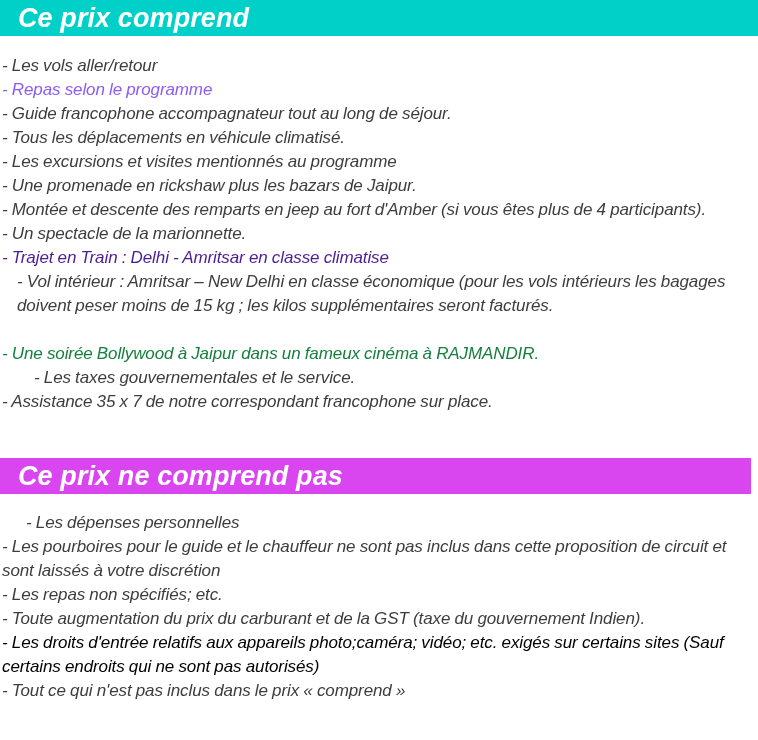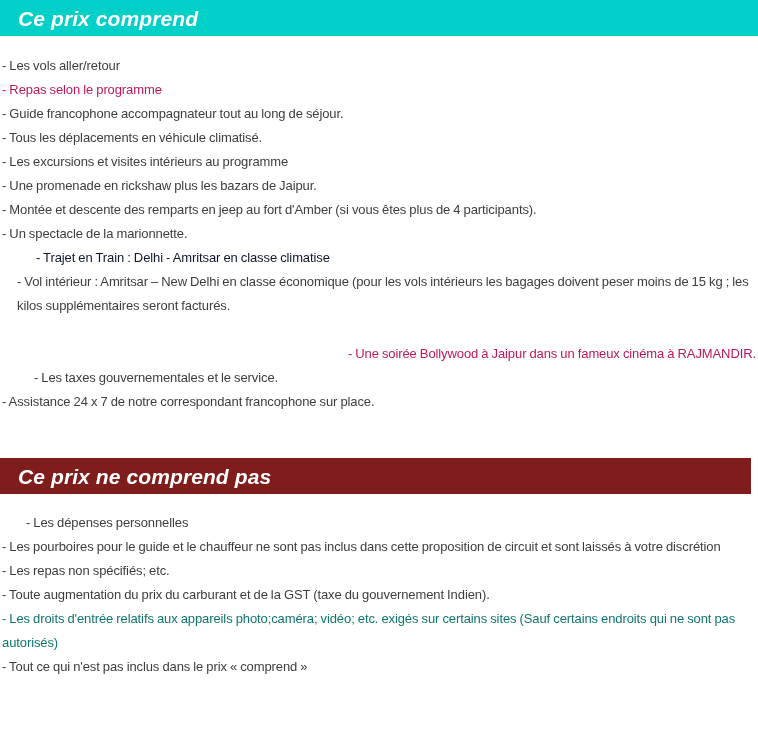--- a/index.html
+++ b/index.html
@@ -31,34 +31,35 @@
     padding-left: 18px;
   }
   .section-banner.inset {
     width: 751px;
   }
   .section-title {
     color: #ffffff;
     font-family: "Liberation Sans", sans-serif;
     font-style: italic;
     font-weight: bold;
-    font-size: 21px;
+    font-size: 27px;
     line-height: 21px;
     letter-spacing: 0.1px;
     white-space: nowrap;
   }
 
   
   .section-body {
     padding: 0 2px 0 2px;
   }
   .item {
     color: #3d3d3d;
     font-family: "Liberation Sans", sans-serif;
-    font-size: 13px;
+    font-style: italic;
+    font-size: 17px;
     line-height: 24px;
     letter-spacing: -0.1px;
     text-align: left;
     word-spacing: -0.4px;
   }
   .item.spaced-before {
     margin-top: 24px;
   }
 
   
@@ -72,44 +73,44 @@
 <div class="page" style="background: rgb(255, 255, 255);">
 
   <div class="section-banner" style="background: rgb(0, 208, 200);">
     <span class="section-title" style="color: rgb(255, 255, 255);">Ce prix comprend</span>
   </div>
 
   <div class="gap-before-body-1"></div>
 
   <div class="section-body">
     <div class="item" style="color: rgb(61, 61, 61);">- Les vols aller/retour</div>
-    <div class="item" style="color: #be185d;">- Repas selon le programme</div>
+    <div class="item" style="color: #8b5cf6;">- Repas selon le programme</div>
     <div class="item" style="color: rgb(61, 61, 61);">- Guide francophone accompagnateur tout au long de séjour.</div>
     <div class="item" style="color: rgb(61, 61, 61);">- Tous les déplacements en véhicule climatisé.</div>
-    <div class="item" style="color: rgb(61, 61, 61);">- Les excursions et visites intérieurs au programme</div>
+    <div class="item" style="color: rgb(61, 61, 61);">- Les excursions et visites mentionnés au programme</div>
     <div class="item" style="color: rgb(61, 61, 61);">- Une promenade en rickshaw plus les bazars de Jaipur.</div>
     <div class="item" style="color: rgb(61, 61, 61);">- Montée et descente des remparts en jeep au fort d'Amber (si vous êtes plus de 4 participants).</div>
     <div class="item" style="color: rgb(61, 61, 61);">- Un spectacle de la marionnette.</div>
-    <div class="item" style="color: #0f172a; margin-left: 34px;">- Trajet en Train : Delhi - Amritsar en classe climatise</div>
+    <div class="item" style="color: #4c1d95;">- Trajet en Train : Delhi - Amritsar en classe climatise</div>
     <div class="item" style="color: rgb(61, 61, 61); margin-left: 15px;">- Vol intérieur : Amritsar – New Delhi en classe économique (pour les vols intérieurs les bagages doivent peser moins de 15 kg ; les kilos supplémentaires seront facturés.</div>
-    <div class="item spaced-before" style="color: #be185d; text-align: right;">- Une soirée Bollywood à Jaipur dans un fameux cinéma à RAJMANDIR.</div>
+    <div class="item spaced-before" style="color: #15803d;">- Une soirée Bollywood à Jaipur dans un fameux cinéma à RAJMANDIR.</div>
     <div class="item" style="color: rgb(61, 61, 61); margin-left: 32px;">- Les taxes gouvernementales et le service.</div>
-    <div class="item" style="color: rgb(61, 61, 61);">- Assistance 24 x 7 de notre correspondant francophone sur place.</div>
+    <div class="item" style="color: rgb(61, 61, 61);">- Assistance 35 x 7 de notre correspondant francophone sur place.</div>
   </div>
 
   <div class="gap-after-list-1"></div>
 
-  <div class="section-banner inset" style="background: #7f1d1d;">
+  <div class="section-banner inset" style="background: #d946ef;">
     <span class="section-title" style="color: rgb(255, 255, 255);">Ce prix ne comprend pas</span>
   </div>
 
   <div class="gap-before-body-2"></div>
 
   <div class="section-body">
     <div class="item" style="color: rgb(61, 61, 61); margin-left: 24px;">- Les dépenses personnelles</div>
     <div class="item" style="color: rgb(61, 61, 61);">- Les pourboires pour le guide et le chauffeur ne sont pas inclus dans cette proposition de circuit et sont laissés à votre discrétion</div>
     <div class="item" style="color: rgb(61, 61, 61);">- Les repas non spécifiés; etc.</div>
     <div class="item" style="color: rgb(61, 61, 61);">- Toute augmentation du prix du carburant et de la GST (taxe du gouvernement Indien).</div>
-    <div class="item" style="color: #0f766e;">- Les droits d'entrée relatifs aux appareils photo;caméra; vidéo; etc. exigés sur certains sites (Sauf certains endroits qui ne sont pas autorisés)</div>
+    <div class="item" style="color: #000000;">- Les droits d'entrée relatifs aux appareils photo;caméra; vidéo; etc. exigés sur certains sites (Sauf certains endroits qui ne sont pas autorisés)</div>
     <div class="item" style="color: rgb(61, 61, 61);">- Tout ce qui n'est pas inclus dans le prix « comprend »</div>
   </div>
 
 </div>
 
 </body></html>

